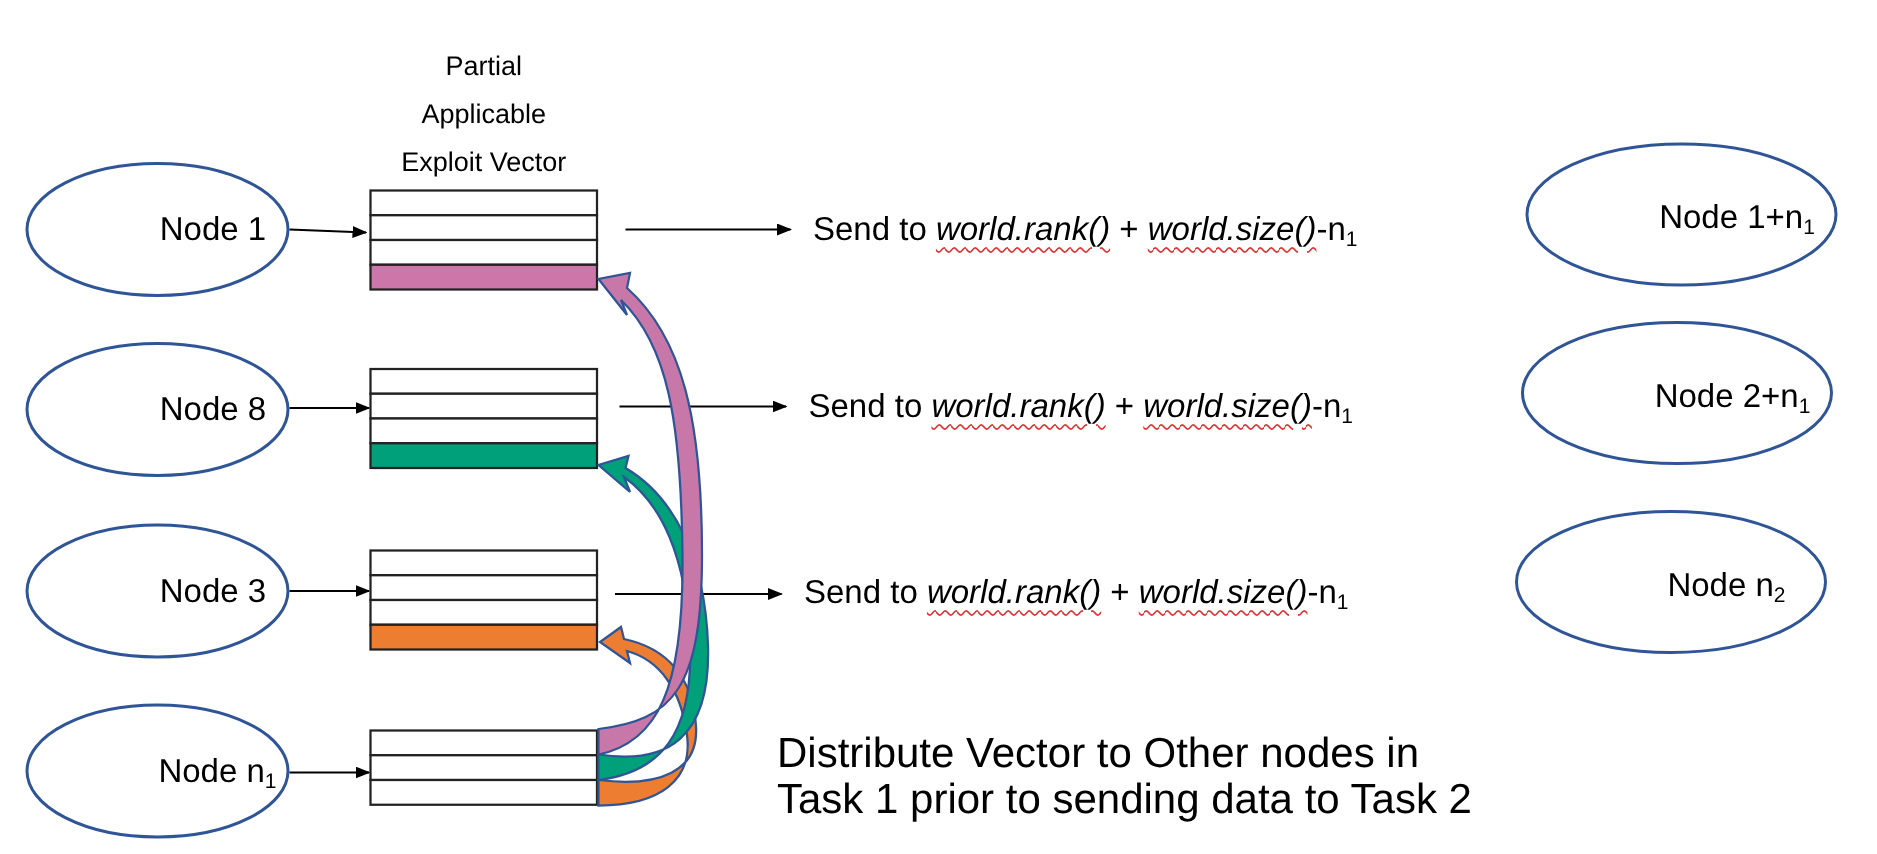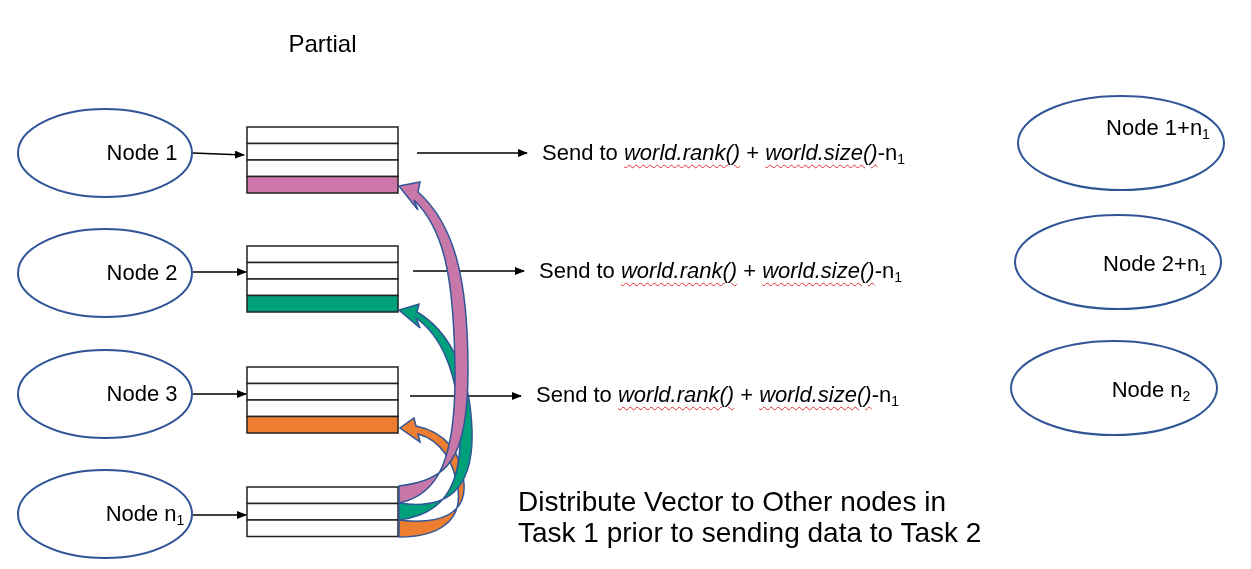--- a/index.html
+++ b/index.html
@@ -1,21 +1,21 @@
 <!DOCTYPE html>
 <html><head>
 <meta charset="utf-8">
 <style>
   html, body { margin:0; padding:0; background:#ffffff; }
   body { width:1251px; height:569px; position:relative; overflow:hidden;
          font-family:"Liberation Sans", "DejaVu Sans", sans-serif; color:#000; }
   #diagram { position:absolute; left:0; top:0; width:1251px; height:569px; }
   .label { position:absolute; font-size:22px; line-height:26px; white-space:nowrap; }
   .node-label { position:absolute; font-size:22px; text-align:center; white-space:nowrap; transform:translate(-50%,-50%);margin-left:37px; }
-  .title { position:absolute; left:250px; top:28px; width:145px; text-align:center; font-size:24px; line-height:32px; }
+  .title { position:absolute; left:250px; top:28px; width:145px; text-align:center; font-size:18px; line-height:32px; }
   .wavy { text-decoration: underline wavy #e03030; text-decoration-thickness:1px; text-underline-offset:4px;font-style:italic; }
   sub { font-size:14px; vertical-align:-4px; line-height:0; }
   .note { position:absolute; left:518px; top:486px; font-size:28px; line-height:31px; }
 </style>
 </head>
 <body>
 
 <svg id="diagram" width="1251" height="569" viewBox="0 0 1251 569">
   <defs>
     <marker id="arrowhead" markerWidth="10" markerHeight="8" refX="9" refY="4" orient="auto" markerUnits="userSpaceOnUse">
@@ -67,28 +67,30 @@
 
   <path d="M399,520 L399,537 C440,537 462,520 458,490 C454,460 440,440 418,434 L420,442 L400,428 L414,418 L416,426 C445,432 462,452 464,484 C466,514 440,525 399,520 Z" fill="#ed7d31" stroke="#2f5597" stroke-width="1.5"></path>
 
   <path d="M399,503 L399,520 C440,515 462,490 460,430 C458,370 440,335 416,318 L420,328 L399,310 L419,304 L417,312 C448,330 470,370 472,430 C474,492 445,510 399,503 Z" fill="#00a07a" stroke="#2f5597" stroke-width="1.5"></path>
 
   <path d="M399,486 L399,503 C438,495 456,460 455,370 C454,280 445,230 414,200 L418,210 L399,186 L420,182 L418,192 C455,225 468,280 468,370 C468,460 448,480 399,486 Z" fill="#c878a8" stroke="#2f5597" stroke-width="1.5"></path>
 </svg>
 
 <div class="title">
   <div>Partial</div>
+  <div>Applicable</div>
+  <div>Exploit Vector</div>
 </div>
 
 <div class="node-label" style="left:105px; top:153px;"><span>Node 1</span></div>
-<div class="node-label" style="left:105px; top:273px;"><span>Node 2</span></div>
+<div class="node-label" style="left:105px; top:273px;"><span>Node 8</span></div>
 <div class="node-label" style="left:105px; top:394px;"><span>Node 3</span></div>
 <div class="node-label" style="left:108px; top:514px;"><span>Node n</span><sub>1</sub></div>
 
-<div class="node-label" style="left:1121px; top:128px;"><span>Node 1+n</span><sub>1</sub></div>
+<div class="node-label" style="left:1121px; top:145px;"><span>Node 1+n</span><sub>1</sub></div>
 <div class="node-label" style="left:1118px; top:264px;"><span>Node 2+n</span><sub>1</sub></div>
 <div class="node-label" style="left:1114px; top:390px;"><span>Node n</span><sub>2</sub></div>
 
 <div class="label" style="left:542px; top:140px;"><span>Send to </span><span class="wavy">world.rank()</span><span> + </span><span class="wavy">world.size()</span><span>-n</span><sub>1</sub></div>
 <div class="label" style="left:539px; top:258px;"><span>Send to </span><span class="wavy">world.rank()</span><span> + </span><span class="wavy">world.size()</span><span>-n</span><sub>1</sub></div>
 <div class="label" style="left:536px; top:382px;"><span>Send to </span><span class="wavy">world.rank()</span><span> + </span><span class="wavy">world.size()</span><span>-n</span><sub>1</sub></div>
 
 <div class="note">
   <div>Distribute Vector to Other nodes in</div>
   <div>Task 1 prior to sending data to Task 2</div>

